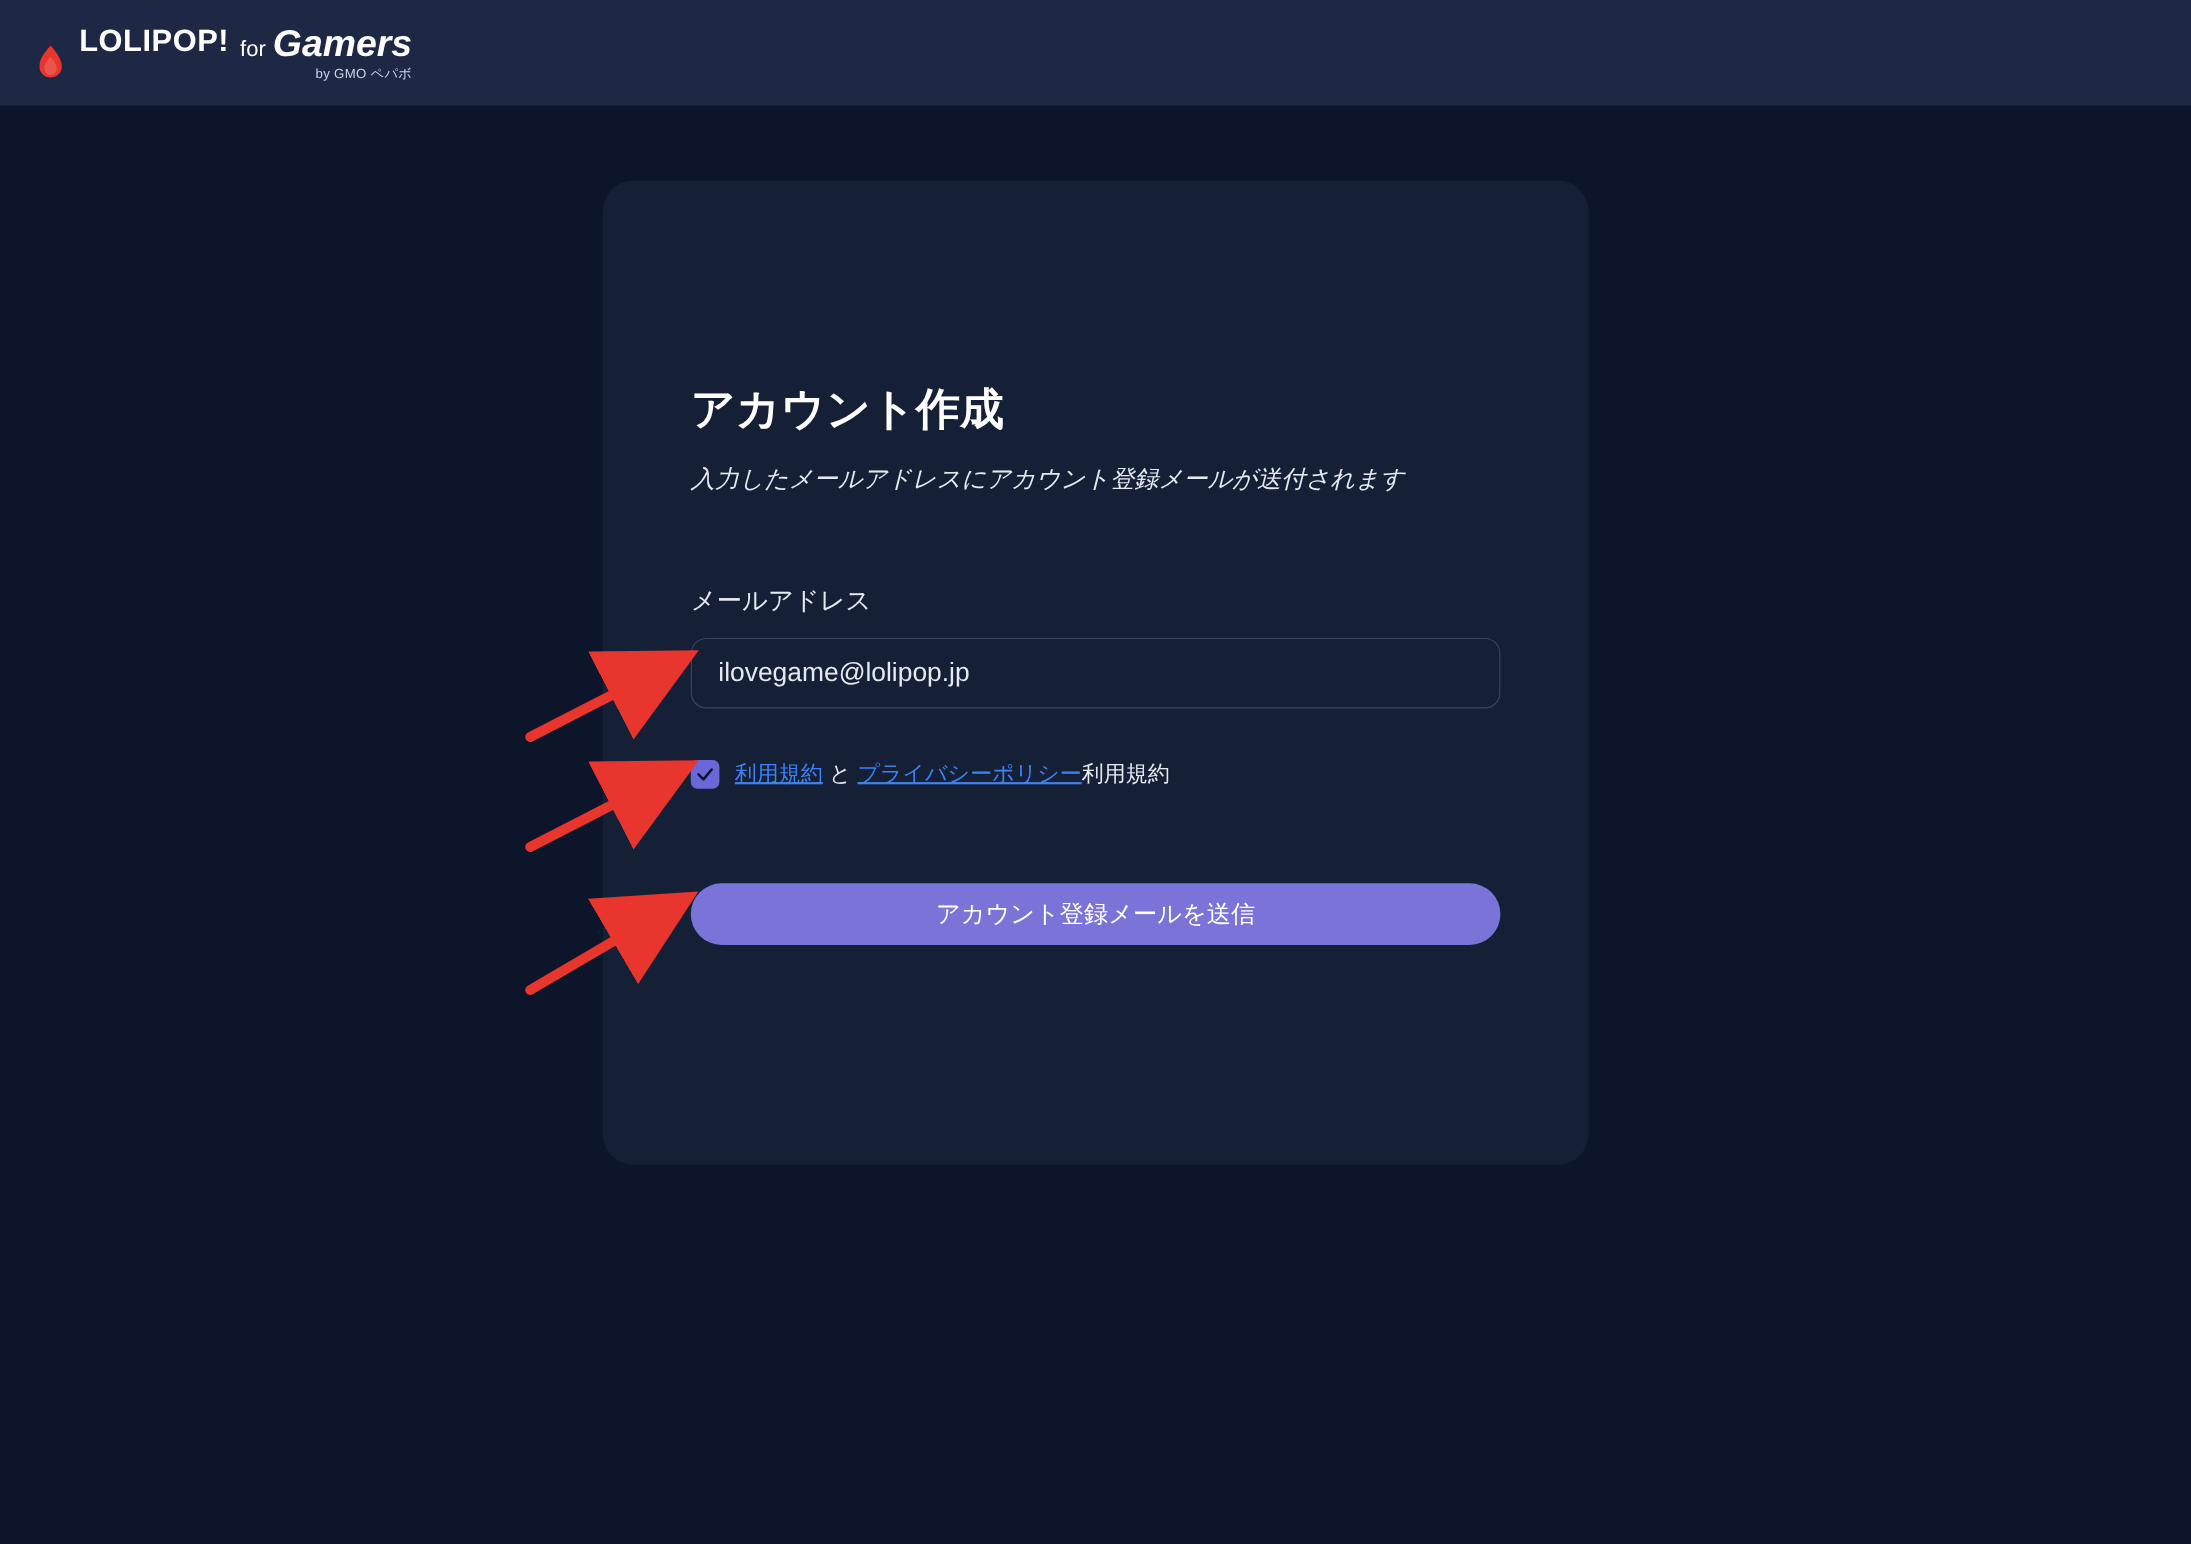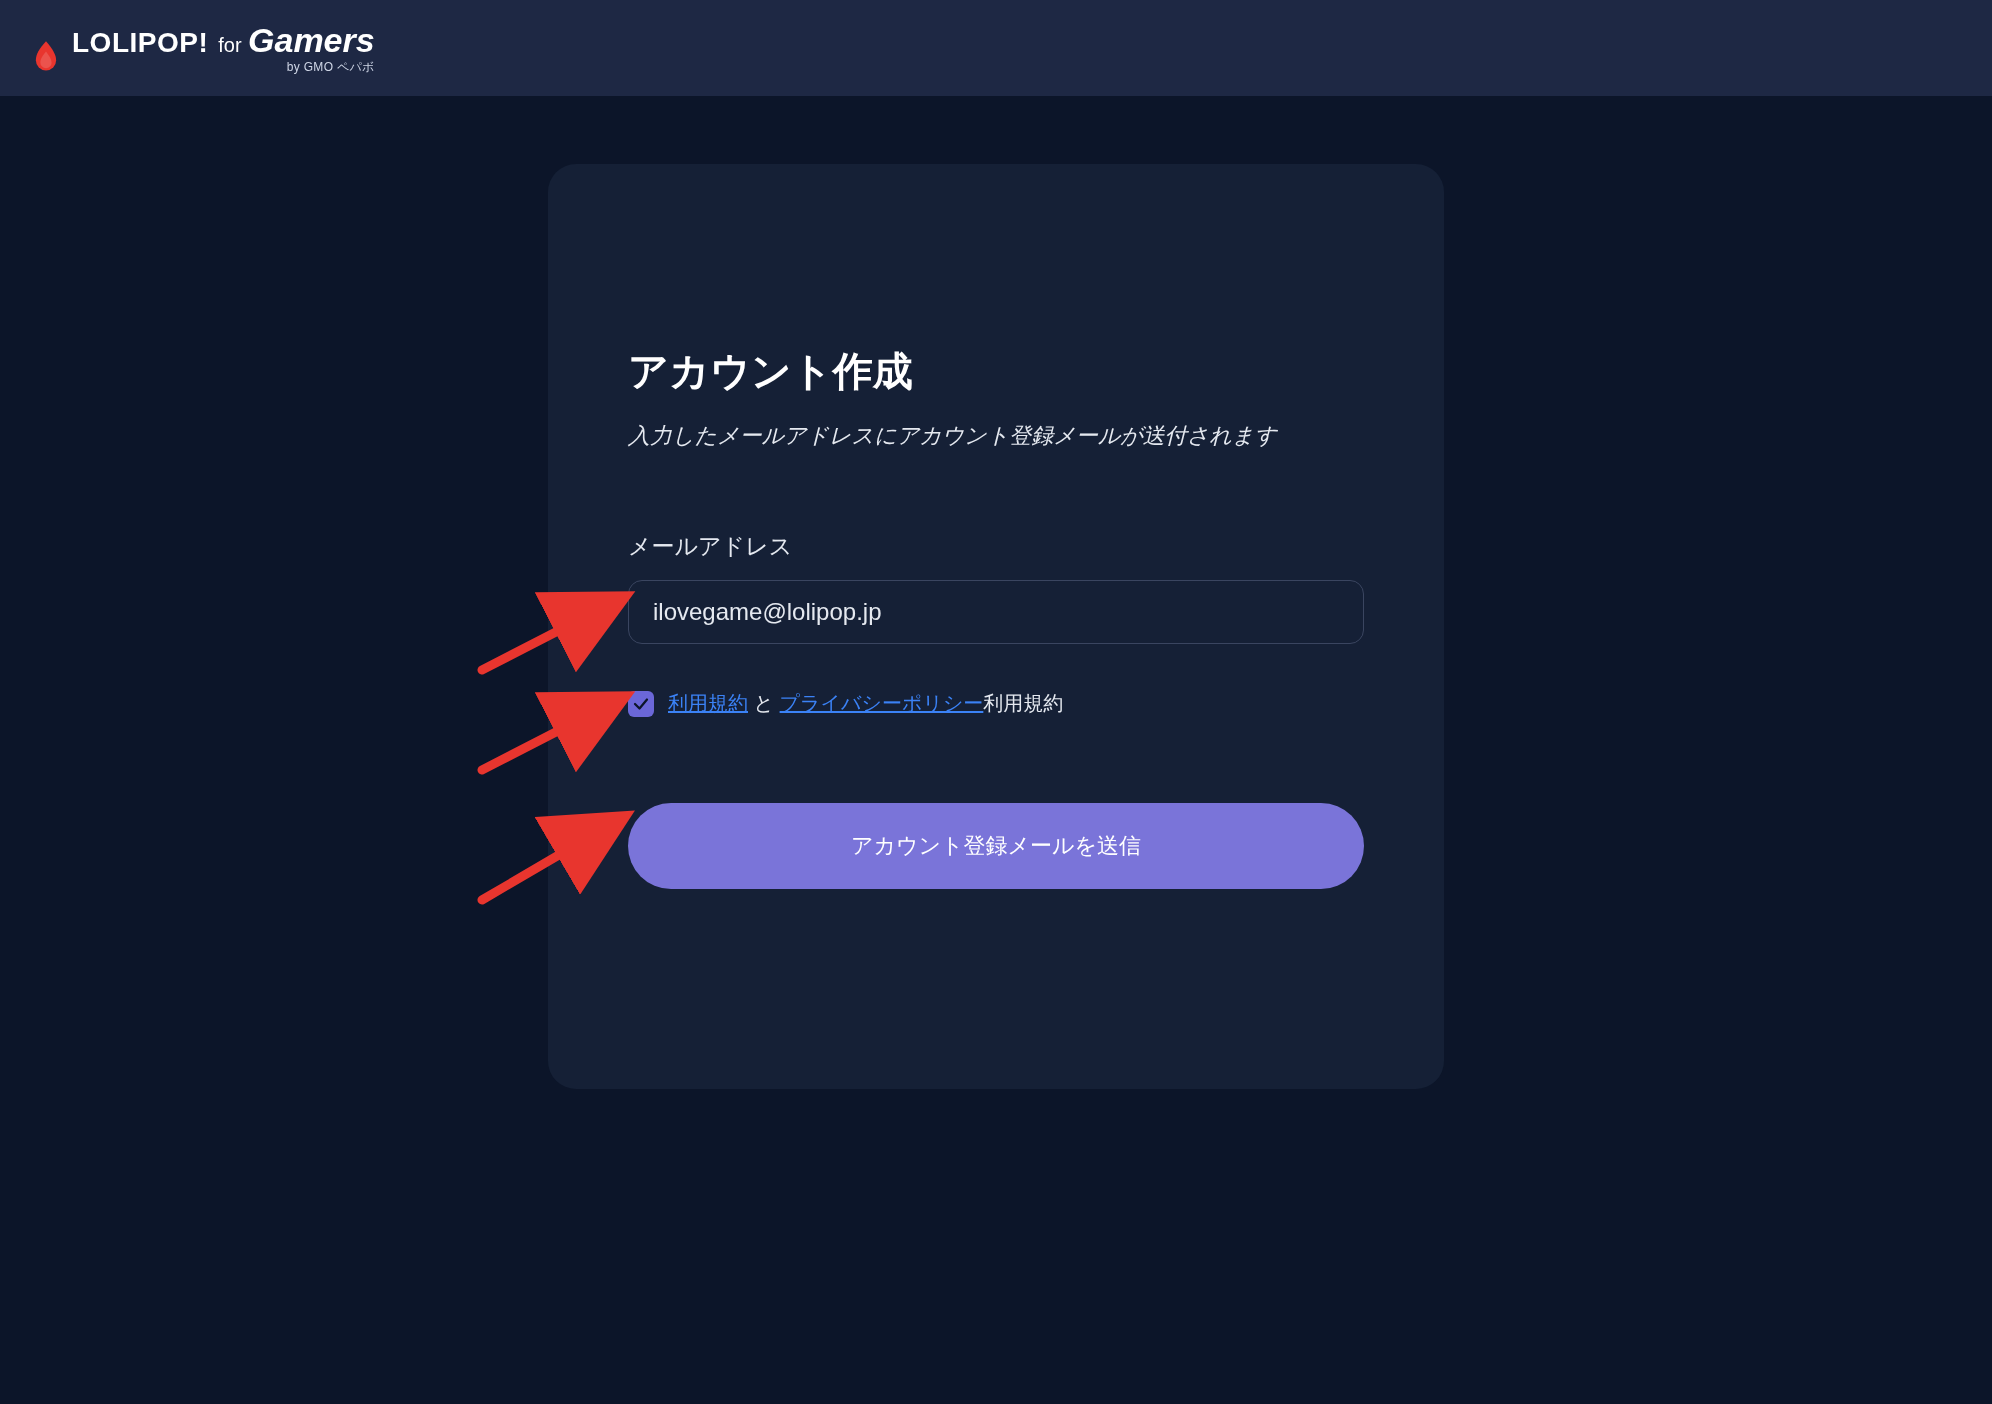--- a/index.html
+++ b/index.html
@@ -41,21 +41,21 @@
     gap:8px;
   }
   .logo-mark{
     width:36px;height:36px;flex:0 0 auto;
     position:relative;top:2px;
   }
   .logo-text{
     display:flex;flex-direction:column;align-items:flex-start;line-height:1;
   }
   .logo-main{
-    display:flex;align-items:flex-end;gap:10px;
+    display:flex;align-items:flex-start;gap:10px;
   }
   .brand-lolipop{
     font-weight:800;
     font-size:28px;
     letter-spacing:0.5px;
     color:#fff;
     text-transform:uppercase;
   }
   .brand-for{
     font-size:20px;font-weight:400;color:#fff;margin-right:2px;
@@ -117,21 +117,21 @@
     border-radius:6px;
     background:var(--checkbox-bg);
     display:flex;align-items:center;justify-content:center;
     cursor:pointer;
   }
   .consent-row .cb svg{width:18px;height:18px;}
   .consent-text{color:var(--text);}
   .consent-text a{color:var(--link);text-decoration:underline;}
   .btn{
     width:100%;
-    height:86px;
+    height:56px;
     border-radius:999px;
     font-size:22px;
     font-weight:500;
     display:flex;align-items:center;justify-content:center;
     cursor:pointer;
     border:none;
   }
   .btn-primary{
     background:var(--accent);
     color:#fff;

